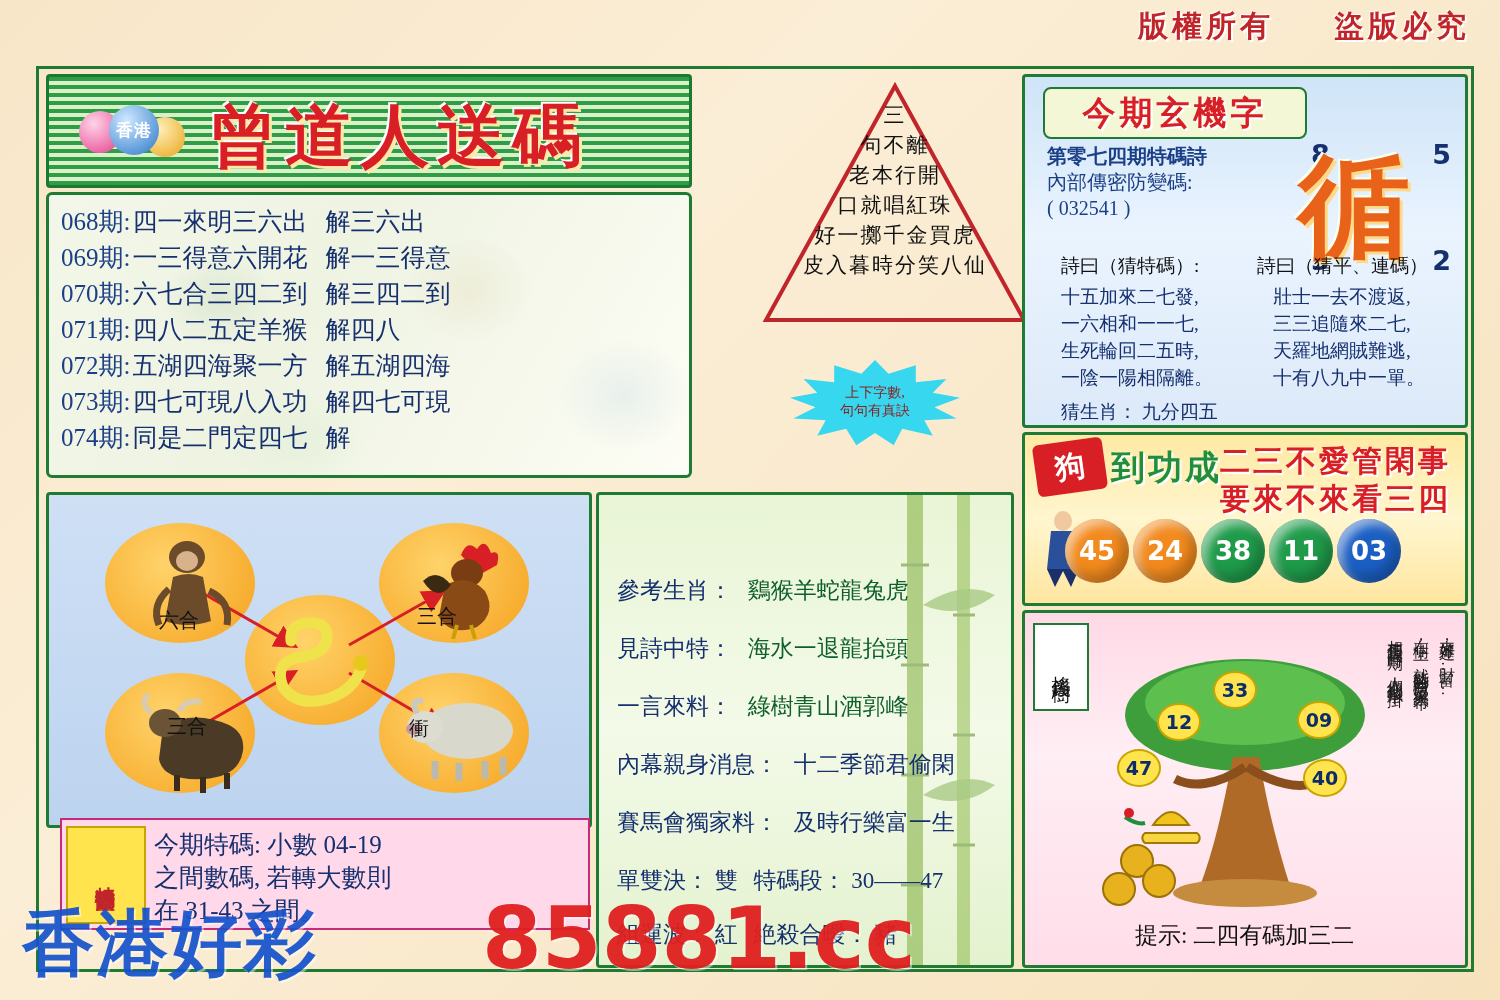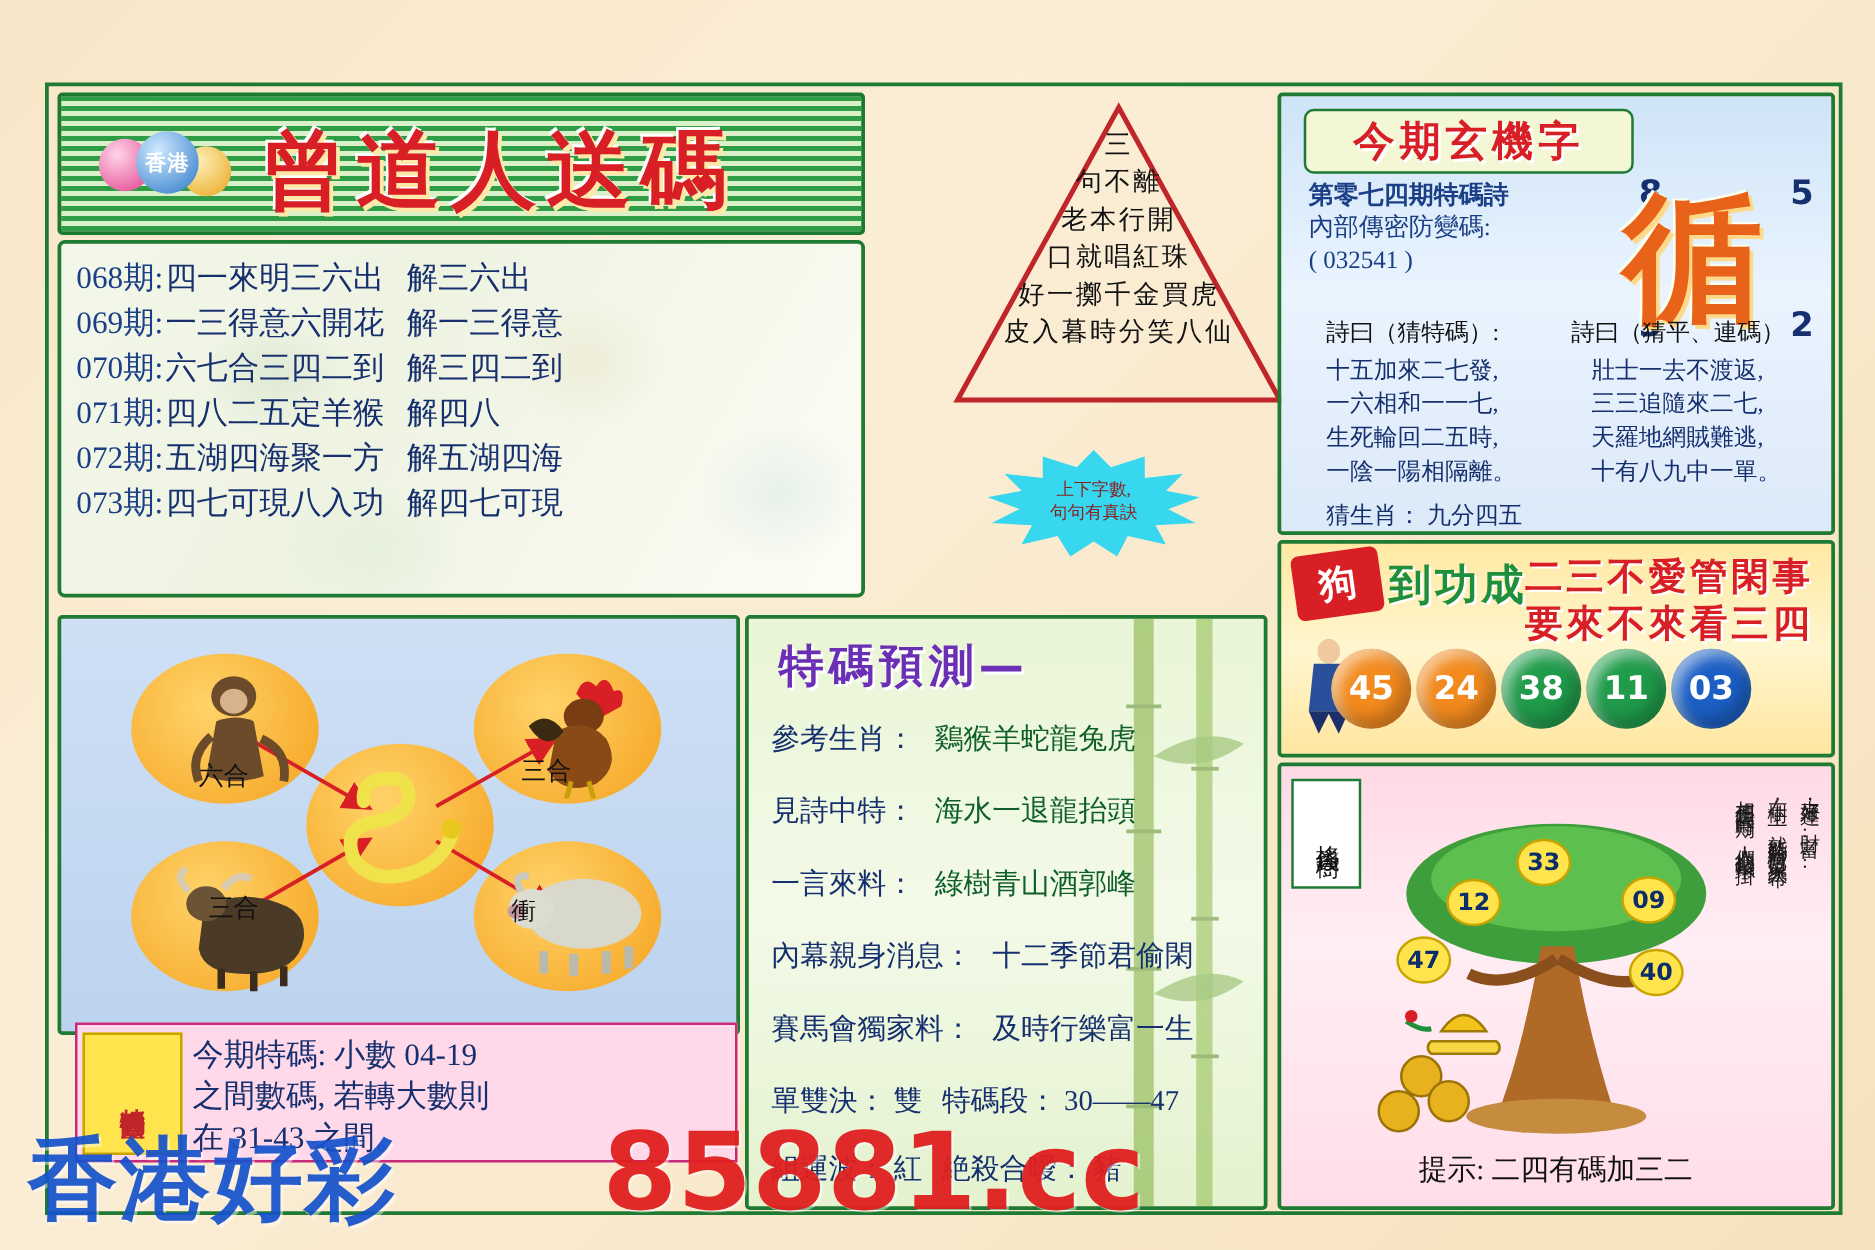--- a/index.html
+++ b/index.html
@@ -124,20 +124,24 @@
   .wm .t1{position:absolute;left:10px;top:14px;font-size:72px;font-weight:bold;color:#1452cc;letter-spacing:2px;
       font-family:"DejaVu Sans", sans-serif;opacity:.92;text-shadow:2px 2px 0 rgba(255,255,255,.5);}
   .wm .t2{position:absolute;left:470px;top:6px;font-size:86px;font-weight:bold;color:#e02020;
       font-family:"DejaVu Sans", sans-serif;opacity:.95;text-shadow:2px 2px 0 rgba(255,255,255,.5);}
 </style>
 </head>
 <body>
 
 <div class="page">
 
+  <div class="copyright">
+    <div class="cw">版權所有</div>
+    <div class="cw">盜版必究</div>
+  </div>
 
   <div class="frame"></div>
 
   <div class="banner">
     <div class="hk-badge">
       <div class="hk-b1"></div>
       <div class="hk-b3"></div>
       <div class="hk-b2">香港</div>
     </div>
     <div class="banner-title">曾道人送碼</div>
@@ -168,20 +172,25 @@
       </div>
       <div class="row">
         <span class="no">072期:</span>
         <span class="txt">五湖四海聚一方</span>
         <span class="ans">解五湖四海</span>
       </div>
       <div class="row">
         <span class="no">073期:</span>
         <span class="txt">四七可現八入功</span>
         <span class="ans">解四七可現</span>
+      </div>
+      <div class="row">
+        <span class="no">074期:</span>
+        <span class="txt">同是二門定四七</span>
+        <span class="ans">解</span>
       </div>
     </div>
   </div>
 
   <div class="tri">
     <svg width="270" height="250">
       <polygon points="135,6 264,240 6,240" fill="none" stroke="#c0252a" stroke-width="4"></polygon>
     </svg>
     <div class="tri-lines">
       <div>三</div>
@@ -372,21 +381,20 @@
         <line x1="30" y1="280" x2="58" y2="280"></line>
           <line x1="30" y1="390" x2="58" y2="390"></line>
         <line x1="82" y1="120" x2="104" y2="120"></line>
           <line x1="82" y1="240" x2="104" y2="240"></line>
         <line x1="82" y1="350" x2="104" y2="350"></line>
       </g>
       <path d="M52 110 q40 -26 72 -10 q-34 26 -72 10 z" fill="#6fa53a" opacity=".8"></path>
       <path d="M52 300 q40 -26 72 -10 q-34 26 -72 10 z" fill="#6fa53a" opacity=".8"></path>
     </svg>
 
-    <div class="pred-title">特碼預測—</div>
 
     <div class="pline" style="top:138px;">
       <span class="k">見詩中特：</span>
       <span class="v">海水一退龍抬頭</span>
     </div>
     <div class="pline" style="top:80px;">
       <span class="k">參考生肖：</span>
       <span class="v">鷄猴羊蛇龍兔虎</span>
     </div>
     <div class="pline" style="top:196px;">

